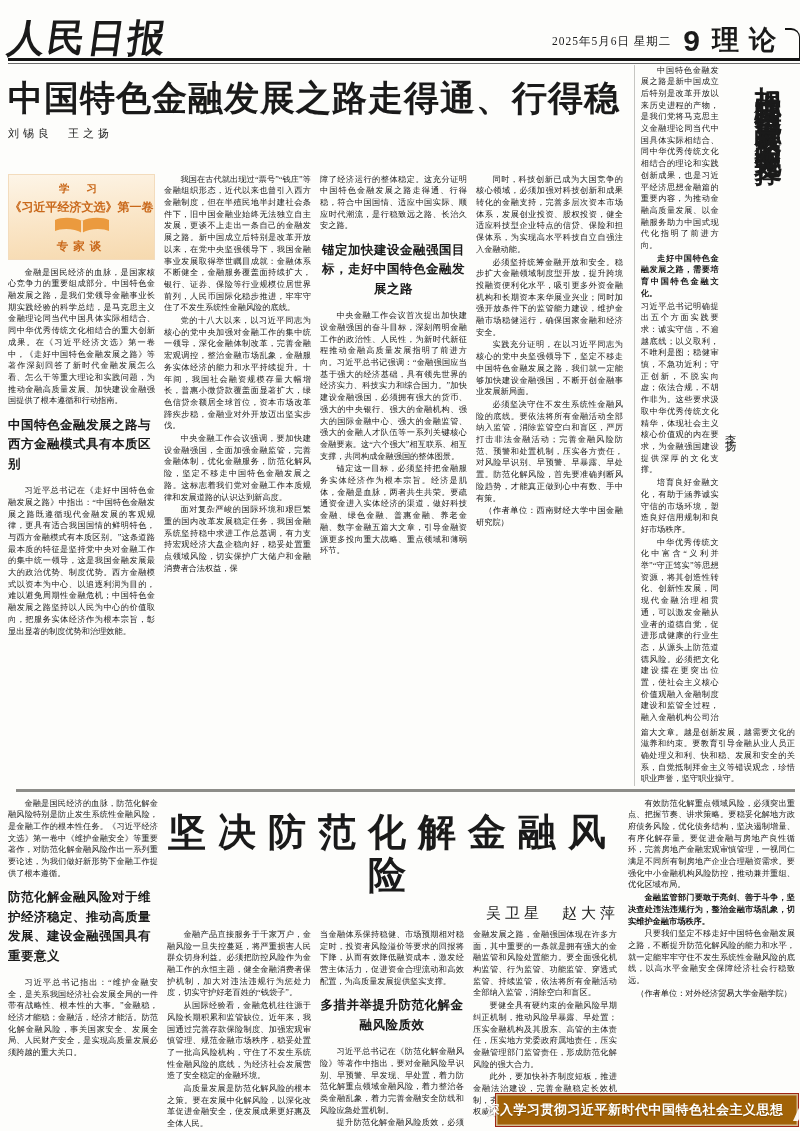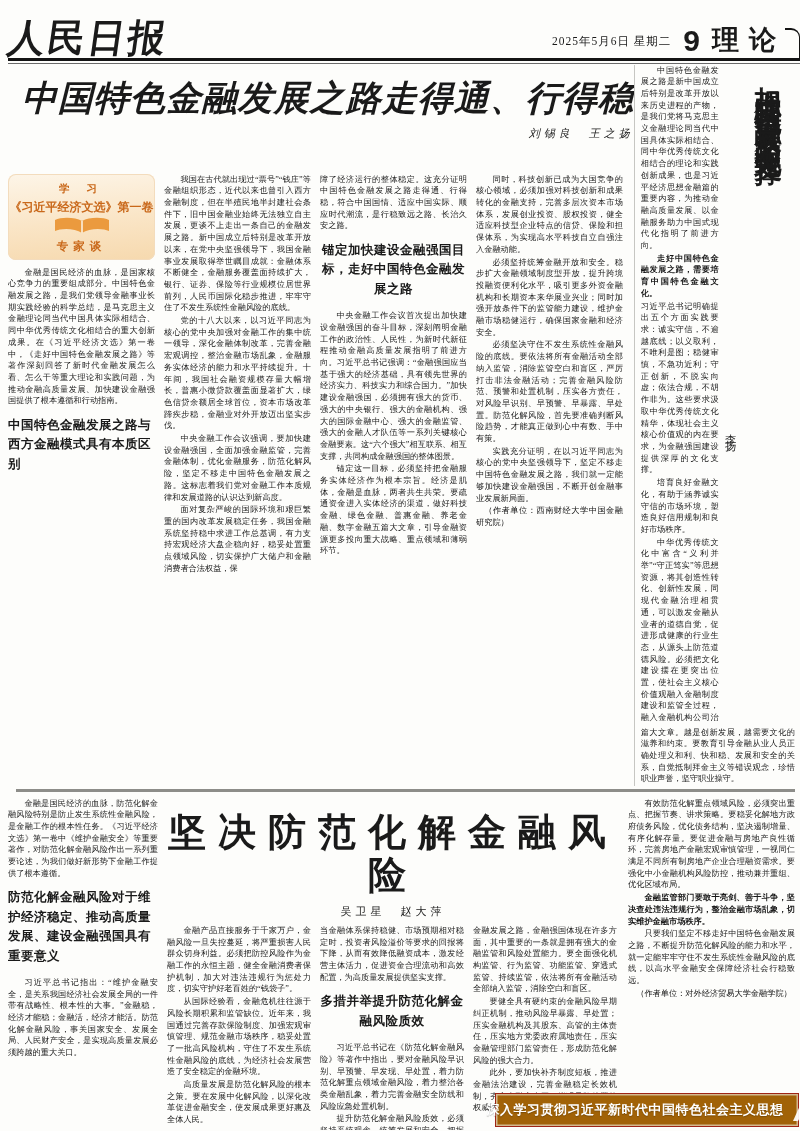--- a/index.html
+++ b/index.html
@@ -22,51 +22,51 @@
   .bt p{font-size:8.2px;line-height:11.7px;text-align:justify;margin:0 0 1px 0;text-indent:2em;}
   .bt p.noind{text-indent:0;}
   .bt p.boldp{font-weight:bold;font-family:"Liberation Sans",sans-serif;}
   .subhead{font-family:Liberation Mono, monospace;font-weight:bold;font-size:12.5px;line-height:1.55;
            margin:10px 0 10px 0;letter-spacing:.5px;}
   .subhead.ctr{text-align:center;}
   .affil{text-indent:1em !important;color:#111;}
   
   .top{display:flex;height:721px;margin-top:1px;}
   .a1{width:627px;display:flex;flex-direction:column;}
-  .a1-headzone{height:92px;text-align:right;padding-top:14px;font-style:italic;}
+  .a1-headzone{height:92px;text-align:left;padding-top:14px;}
   .a1-headline{font-family:"Liberation Sans",sans-serif;font-weight:900;font-size:35px;letter-spacing:1px;line-height:1.1;}
   .a1-byline{font-size:11px;letter-spacing:4px;margin-top:9px;color:#222;}
   .a1cols{display:flex;gap:9px;height:618px;margin-top:4px;}
   .col{width:147px;overflow:hidden;}
   
-  .box{height:86px;border-radius:8px;margin-bottom:7px;text-align:center;color:#c9681a;
+  .box{height:86px;border-radius:0;margin-bottom:7px;text-align:center;color:#c9681a;
        background:linear-gradient(175deg,#fdf5e8 0%,#fae5c6 55%,#f6d9ae 100%);
        box-shadow:inset 0 0 0 1px #f3dcbd;padding-top:8px;box-sizing:border-box;}
   .box-eyebrow{font-size:10.5px;font-weight:bold;letter-spacing:7px;font-family:"Liberation Sans",sans-serif;}
   .box-title{font-size:12px;font-weight:bold;margin-top:3px;letter-spacing:0;font-family:"Liberation Sans",sans-serif;}
   .box-book{margin:1px auto 0;}
   .box-tag{font-size:11.5px;font-weight:bold;letter-spacing:5px;margin-top:0px;font-family:"Liberation Sans",sans-serif;}
   
-  .a2{flex:1;border-left:1px solid #c6c6c2;padding-left:6px;display:flex;flex-direction:column;}
+  .a2{flex:1;border-left:1px solid #c6c6c2;margin-left:5px;padding-left:6px;display:flex;flex-direction:column;}
   .a2-top{display:flex;height:660px;}
   .a2-colA{width:78px;overflow:hidden;}
   .a2-gap{width:23px;position:relative;}
   .a2-author{position:absolute;top:360px;left:4px;writing-mode:vertical-rl;font-size:11.5px;letter-spacing:6px;color:#222;}
   .a2-headwrap{flex:1;display:flex;justify-content:flex-end;}
   .a2-headline{writing-mode:vertical-rl;font-weight:900;font-size:27px;letter-spacing:4.5px;line-height:1.9;
                font-family:"Liberation Serif",serif;height:560px;margin-right:2px;}
   .a2-bottom{height:58px;overflow:hidden;margin-top:2px;}
   
   .bigrule{height:3px;background:#8d8d89;margin:3px 0 6px 8px;}
   .a3{display:flex;gap:9px;height:332px;}
   .a3-c1{width:150px;overflow:hidden;}
   .a3-mid{width:452px;display:flex;flex-direction:column;}
   .a3-headline{font-family:"Liberation Sans",sans-serif;font-weight:900;font-size:38px;letter-spacing:12px;
                text-align:center;line-height:1.15;margin-top:13px;}
-  .a3-byline{text-align:center;font-size:11px;letter-spacing:4px;margin:6px 0 6px;color:#222;font-family:Liberation Mono, monospace;}
+  .a3-byline{text-align:right;font-size:15px;letter-spacing:4px;margin:6px 0 6px;color:#222;font-family:Liberation Mono, monospace;}
   .a3-midcols{display:flex;gap:9px;flex:1;overflow:hidden;}
   .a3-mc{width:144px;overflow:hidden;}
   .a3-c5{flex:1;overflow:hidden;height:268px;}
   
   .banner{position:absolute;right:1px;top:1093px;width:302px;height:32px;display:flex;align-items:center;
           justify-content:center;gap:6px;background:#a16207;border:1px solid #9e2414;
           box-shadow:inset 0 0 0 1.5px rgba(255,255,255,.55);}
   .banner-text{color:#fff;font-family:"Liberation Sans",sans-serif;font-weight:bold;font-size:13px;letter-spacing:.5px;
                text-shadow:0 1px 1px rgba(0,0,0,.25);white-space:nowrap;}
 </style>
@@ -103,38 +103,39 @@
               <div class="box-book">
                 <svg width="58" height="18" viewBox="0 0 58 18">
                   <path d="M29 4 C22 0 8 0 2 3 L2 14 C8 11 22 11 29 16 C36 11 50 11 56 14 L56 3 C50 0 36 0 29 4 Z" fill="#eb9a3e"></path>
                   <path d="M29 4 L29 16" stroke="#fdf5e8" stroke-width="1.5" fill="none"></path>
                 </svg>
               </div>
               <div class="box-tag">专家谈</div>
             </div>
             <p>金融是国民经济的血脉，是国家核心竞争力的重要组成部分。中国特色金融发展之路，是我们党领导金融事业长期实践经验的科学总结，是马克思主义金融理论同当代中国具体实际相结合、同中华优秀传统文化相结合的重大创新成果。在《习近平经济文选》第一卷中，《走好中国特色金融发展之路》等著作深刻回答了新时代金融发展怎么看、怎么干等重大理论和实践问题，为推动金融高质量发展、加快建设金融强国提供了根本遵循和行动指南。</p>
             <div class="subhead">中国特色金融发展之路与西方金融模式具有本质区别</div>
+            <p>习近平总书记在《走好中国特色金融发展之路》中指出：“中国特色金融发展之路既遵循现代金融发展的客观规律，更具有适合我国国情的鲜明特色，与西方金融模式有本质区别。”这条道路最本质的特征是坚持党中央对金融工作的集中统一领导，这是我国金融发展最大的政治优势、制度优势。西方金融模式以资本为中心、以追逐利润为目的，难以避免周期性金融危机；中国特色金融发展之路坚持以人民为中心的价值取向，把服务实体经济作为根本宗旨，彰显出显著的制度优势和治理效能。</p>
           </div>
           <div class="col">
             <p>我国在古代就出现过“票号”“钱庄”等金融组织形态，近代以来也曾引入西方金融制度，但在半殖民地半封建社会条件下，旧中国金融业始终无法独立自主发展，更谈不上走出一条自己的金融发展之路。新中国成立后特别是改革开放以来，在党中央坚强领导下，我国金融事业发展取得举世瞩目成就：金融体系不断健全，金融服务覆盖面持续扩大，银行、证券、保险等行业规模位居世界前列，人民币国际化稳步推进，牢牢守住了不发生系统性金融风险的底线。</p>
             <p>党的十八大以来，以习近平同志为核心的党中央加强对金融工作的集中统一领导，深化金融体制改革，完善金融宏观调控，整治金融市场乱象，金融服务实体经济的能力和水平持续提升。十年间，我国社会融资规模存量大幅增长，普惠小微贷款覆盖面显著扩大，绿色信贷余额居全球首位，资本市场改革蹄疾步稳，金融业对外开放迈出坚实步伐。</p>
             <p>中央金融工作会议强调，要加快建设金融强国，全面加强金融监管，完善金融体制，优化金融服务，防范化解风险，坚定不移走中国特色金融发展之路。这标志着我们党对金融工作本质规律和发展道路的认识达到新高度。</p>
             <p>面对复杂严峻的国际环境和艰巨繁重的国内改革发展稳定任务，我国金融系统坚持稳中求进工作总基调，有力支持宏观经济大盘企稳向好，稳妥处置重点领域风险，切实保护广大储户和金融消费者合法权益，保</p>
           </div>
           <div class="col">
             <p class="noind">障了经济运行的整体稳定。这充分证明中国特色金融发展之路走得通、行得稳，符合中国国情、适应中国实际、顺应时代潮流，是行稳致远之路、长治久安之路。</p>
             <div class="subhead ctr">锚定加快建设金融强国目标，走好中国特色金融发展之路</div>
             <p>中央金融工作会议首次提出加快建设金融强国的奋斗目标，深刻阐明金融工作的政治性、人民性，为新时代新征程推动金融高质量发展指明了前进方向。习近平总书记强调：“金融强国应当基于强大的经济基础，具有领先世界的经济实力、科技实力和综合国力。”加快建设金融强国，必须拥有强大的货币、强大的中央银行、强大的金融机构、强大的国际金融中心、强大的金融监管、强大的金融人才队伍等一系列关键核心金融要素。这“六个强大”相互联系、相互支撑，共同构成金融强国的整体图景。</p>
             <p>锚定这一目标，必须坚持把金融服务实体经济作为根本宗旨。经济是肌体，金融是血脉，两者共生共荣。要疏通资金进入实体经济的渠道，做好科技金融、绿色金融、普惠金融、养老金融、数字金融五篇大文章，引导金融资源更多投向重大战略、重点领域和薄弱环节。</p>
           </div>
           <div class="col">
             <p>同时，科技创新已成为大国竞争的核心领域，必须加强对科技创新和成果转化的金融支持，完善多层次资本市场体系，发展创业投资、股权投资，健全适应科技型企业特点的信贷、保险和担保体系，为实现高水平科技自立自强注入金融动能。</p>
             <p>必须坚持统筹金融开放和安全。稳步扩大金融领域制度型开放，提升跨境投融资便利化水平，吸引更多外资金融机构和长期资本来华展业兴业；同时加强开放条件下的监管能力建设，维护金融市场稳健运行，确保国家金融和经济安全。</p>
+            <p>实践充分证明，在以习近平同志为核心的党中央坚强领导下，坚定不移走中国特色金融发展之路，我们就一定能够加快建设金融强国，不断开创金融事业发展新局面。</p>
             <p>必须坚决守住不发生系统性金融风险的底线。要依法将所有金融活动全部纳入监管，消除监管空白和盲区，严厉打击非法金融活动；完善金融风险防范、预警和处置机制，压实各方责任，对风险早识别、早预警、早暴露、早处置。防范化解风险，首先要准确判断风险趋势，才能真正做到心中有数、手中有策。</p>
-            <p>实践充分证明，在以习近平同志为核心的党中央坚强领导下，坚定不移走中国特色金融发展之路，我们就一定能够加快建设金融强国，不断开创金融事业发展新局面。</p>
             <p class="affil">（作者单位：西南财经大学中国金融研究院）</p>
           </div>
         </div>
       </div>
 
       <div class="a2">
         <div class="a2-top">
           <div class="a2-colA bt">
             <p>中国特色金融发展之路是新中国成立后特别是改革开放以来历史进程的产物，是我们党将马克思主义金融理论同当代中国具体实际相结合、同中华优秀传统文化相结合的理论和实践创新成果，也是习近平经济思想金融篇的重要内容，为推动金融高质量发展、以金融服务助力中国式现代化指明了前进方向。</p>
             <p class="boldp">走好中国特色金融发展之路，需要培育中国特色金融文化。</p>

